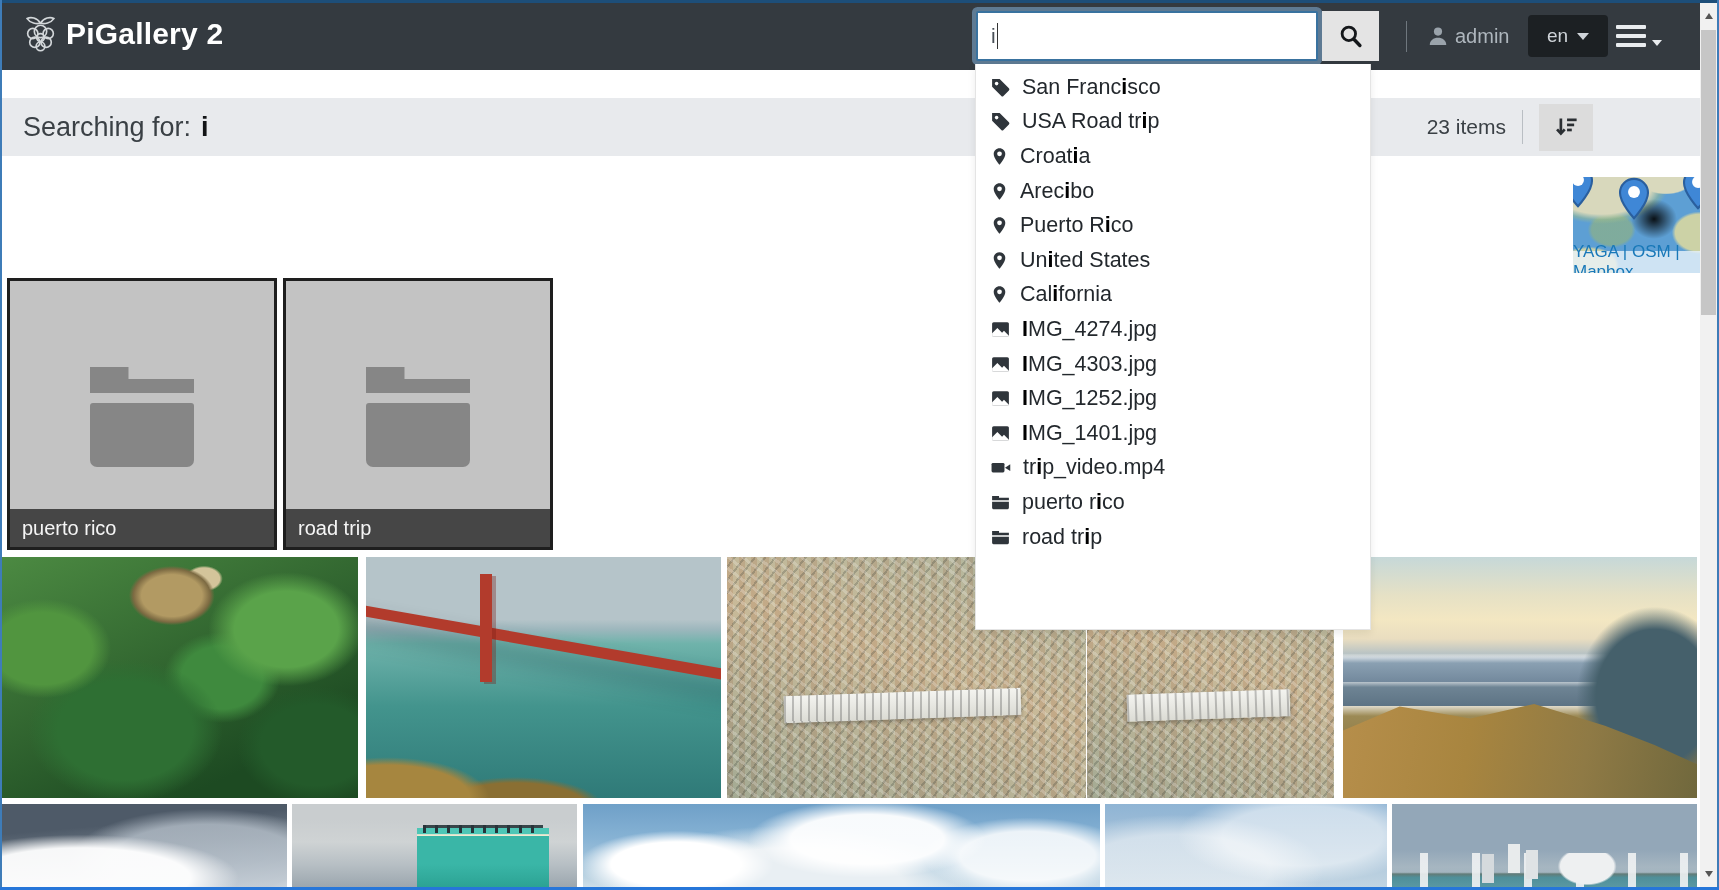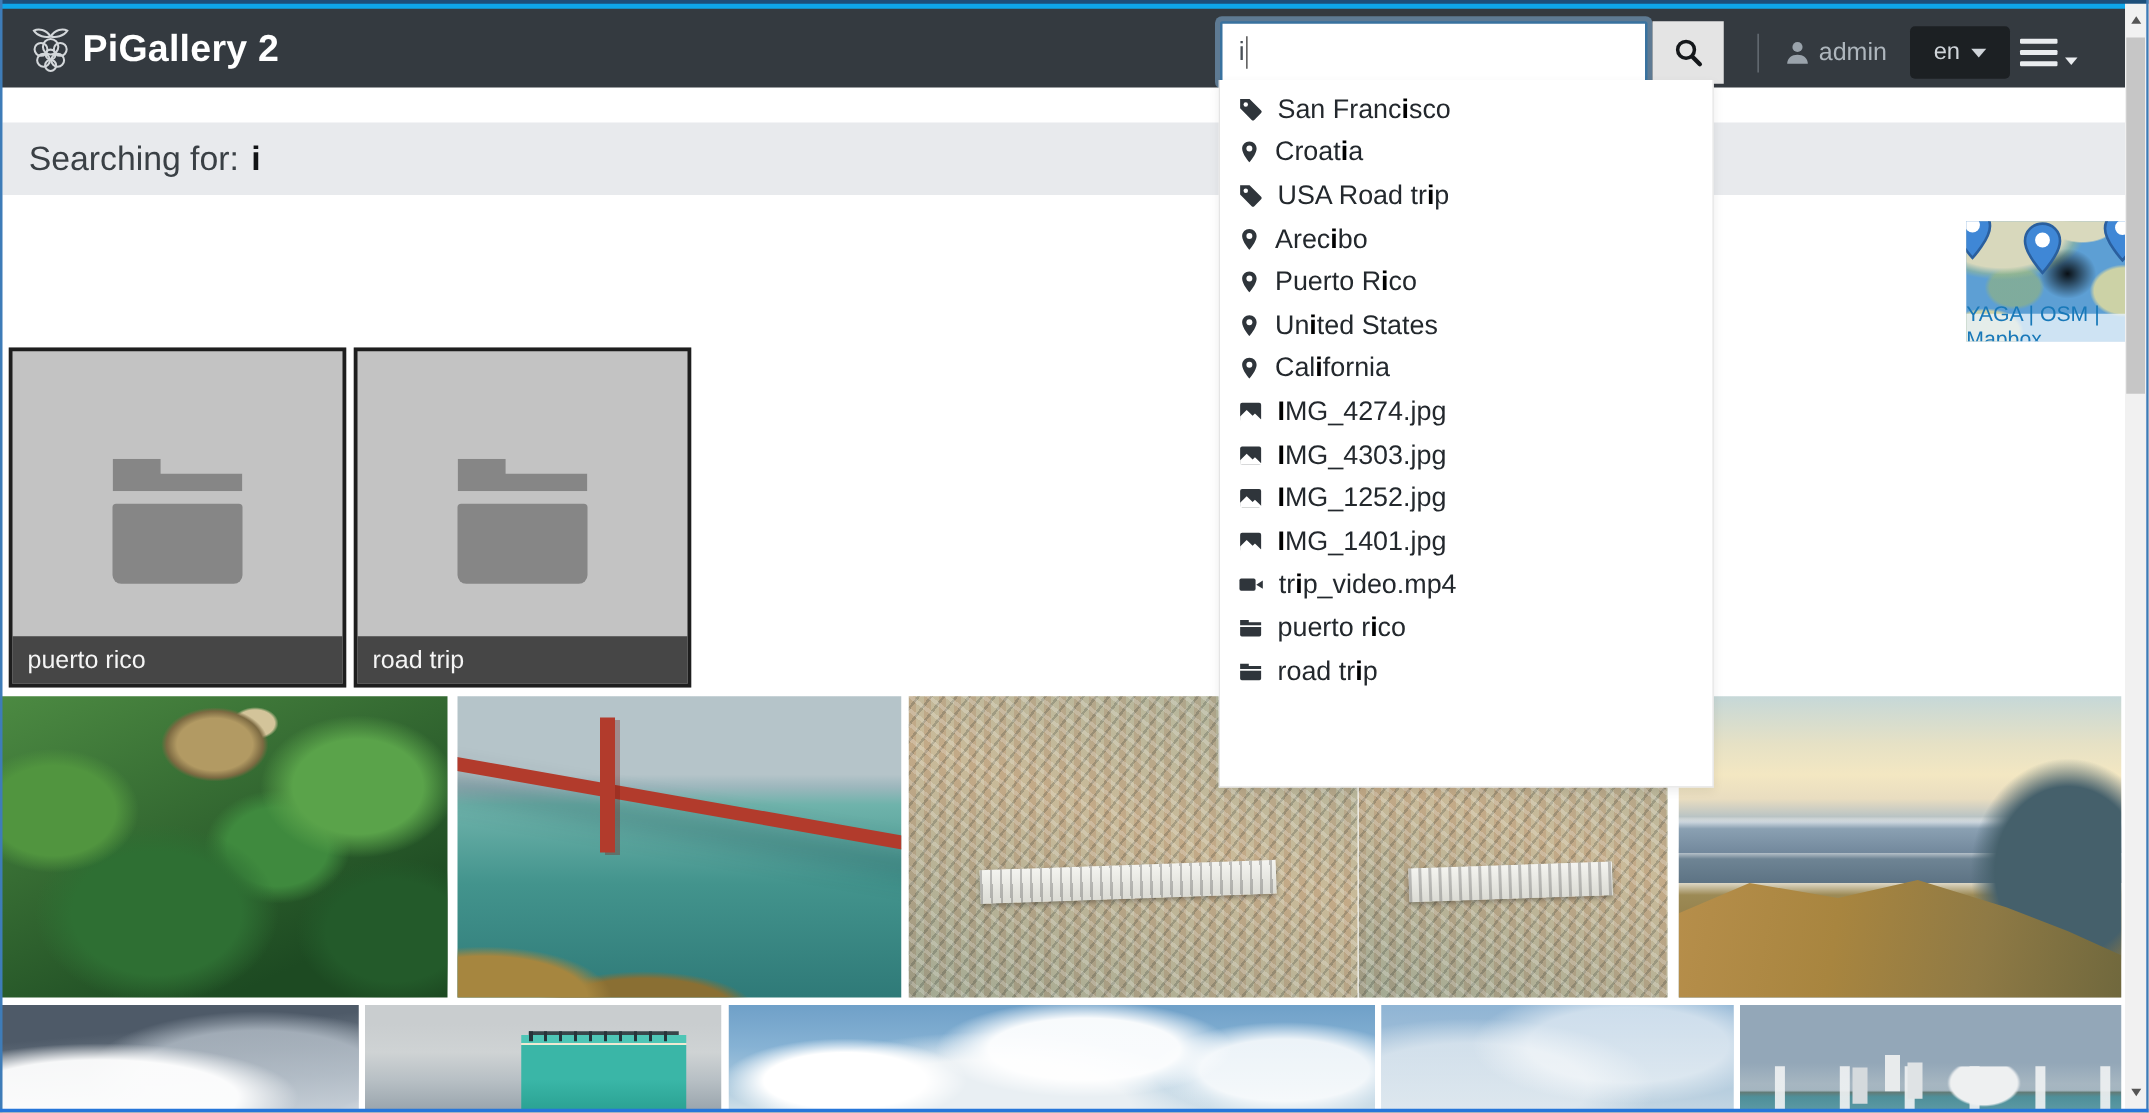--- a/index.html
+++ b/index.html
@@ -6,21 +6,21 @@
   *{box-sizing:border-box;}
   #app{position:relative;width:1719px;height:890px;background:#fff;overflow:hidden;
        font-family:"Liberation Sans","DejaVu Sans",sans-serif;}
   
   .frame-top{position:absolute;left:0;top:0;width:100%;height:3px;background:#1d4e79;z-index:90;}
   .frame-left{position:absolute;left:0;top:0;width:2px;height:100%;background:#3e7cb8;z-index:90;}
   .frame-right{position:absolute;right:0;top:0;width:2px;height:100%;background:#3e7cb8;z-index:90;}
   .frame-bottom{position:absolute;left:0;bottom:0;width:100%;height:3px;background:#2676d9;z-index:90;}
 
   
-  .navbar{position:absolute;left:0;top:0;width:1700px;height:70px;background:#343a40;border-top:7px solid #0ea5e9;}
+  .navbar{position:absolute;left:0;top:0;width:1700px;height:70px;background:#343a40;border-top:1px solid #0ea5e9;}
   .brand{position:absolute;left:22px;top:12px;display:flex;align-items:center;gap:7px;}
   .brand-text{color:#fff;font-size:30px;font-weight:bold;letter-spacing:.2px;}
   .search-input{position:absolute;left:976px;top:10px;width:342px;height:50px;background:#fff;
       border:2px solid #39729f;border-radius:2px;box-shadow:0 0 0 4px rgba(130,175,215,.55);
       font-size:21px;color:#495057;padding:0 0 0 13px;display:flex;align-items:center;}
   .caret-line{display:inline-block;width:1px;height:26px;background:#333;margin-left:1px;}
   .search-btn{position:absolute;left:1322px;top:10px;width:57px;height:50px;background:#e4e4e4;
       display:flex;align-items:center;justify-content:center;border:none;cursor:pointer;}
   .nav-divider{position:absolute;left:1406px;top:20px;width:1px;height:31px;background:#6f777e;}
   .nav-user{position:absolute;left:1427px;top:0;height:70px;display:flex;align-items:center;gap:6px;justify-content:flex-end;}
@@ -200,20 +200,33 @@
         </div>
       <span class="caret-down"></span>
     </div>
   </div>
 
   <div class="statusbar">
     <div class="status-left">
       <span>Searching for:</span>
       <b>i</b>
     </div>
+    <div class="status-right">
+      <span class="count">23 items</span>
+      <span class="v-div"></span>
+      <button class="sort-btn">
+        <svg width="27" height="27" viewBox="0 0 24 24">
+          <path d="M7 4v12.5" stroke="#2b2f33" stroke-width="2.4" fill="none"></path>
+          <path d="M3.6 13.6 7 17.4l3.4-3.8" fill="none" stroke="#2b2f33" stroke-width="2.4"></path>
+          <rect x="12.5" y="4" width="8.5" height="2.4" fill="#2b2f33"></rect>
+          <rect x="12.5" y="8.5" width="6.3" height="2.4" fill="#2b2f33"></rect>
+          <rect x="12.5" y="13" width="4.2" height="2.4" fill="#2b2f33"></rect>
+        </svg>
+      </button>
+    </div>
   </div>
 
   <div class="map-thumb">
     <span class="map-pin" style="left:-16px;top:-14px;">
   <svg width="42" height="48" viewBox="0 0 24 26">
           <path d="M12 1.5C7.5 1.5 4 5 4 9.4c0 6 8 14.6 8 14.6s8-8.6 8-14.6C20 5 16.5 1.5 12 1.5z" fill="#3f87d6" stroke="#2a5f9e" stroke-width="1.2"></path>
           <circle cx="12" cy="9" r="3.4" fill="#fff"></circle>
         </svg>
 </span>
     <div class="map-shadow"></div>
@@ -264,32 +277,32 @@
 
   <div class="dropdown" id="dropdown">
       <div class="dd-row">
   <svg width="21" height="21" viewBox="0 0 20 20">
           <path d="M2 2h7.2L18 10.8a1.4 1.4 0 0 1 0 2L12.8 18a1.4 1.4 0 0 1-2 0L2 9.2z" fill="#2f353b"></path>
           <circle cx="6.3" cy="6.3" r="1.7" fill="#fff"></circle>
         </svg>
 <span>San Franc<b>i</b>sco</span>
       </div>
       <div class="dd-row">
-  <svg width="19" height="21" viewBox="0 0 20 20">
-          <path d="M10 1.3c-3.4 0-6.1 2.7-6.1 6 0 4.5 6.1 11.4 6.1 11.4s6.1-6.9 6.1-11.4c0-3.3-2.7-6-6.1-6z" fill="#2f353b"></path>
-          <circle cx="10" cy="7.2" r="2.5" fill="#fff"></circle>
-        </svg>
-<span>Croat<b>i</b>a</span>
-      </div>
-      <div class="dd-row">
   <svg width="21" height="21" viewBox="0 0 20 20">
           <path d="M2 2h7.2L18 10.8a1.4 1.4 0 0 1 0 2L12.8 18a1.4 1.4 0 0 1-2 0L2 9.2z" fill="#2f353b"></path>
           <circle cx="6.3" cy="6.3" r="1.7" fill="#fff"></circle>
         </svg>
 <span>USA Road tr<b>i</b>p</span>
+      </div>
+      <div class="dd-row">
+  <svg width="19" height="21" viewBox="0 0 20 20">
+          <path d="M10 1.3c-3.4 0-6.1 2.7-6.1 6 0 4.5 6.1 11.4 6.1 11.4s6.1-6.9 6.1-11.4c0-3.3-2.7-6-6.1-6z" fill="#2f353b"></path>
+          <circle cx="10" cy="7.2" r="2.5" fill="#fff"></circle>
+        </svg>
+<span>Croat<b>i</b>a</span>
       </div>
       <div class="dd-row">
   <svg width="19" height="21" viewBox="0 0 20 20">
           <path d="M10 1.3c-3.4 0-6.1 2.7-6.1 6 0 4.5 6.1 11.4 6.1 11.4s6.1-6.9 6.1-11.4c0-3.3-2.7-6-6.1-6z" fill="#2f353b"></path>
           <circle cx="10" cy="7.2" r="2.5" fill="#fff"></circle>
         </svg>
 <span>Arec<b>i</b>bo</span>
       </div>
       <div class="dd-row">
   <svg width="19" height="21" viewBox="0 0 20 20">

